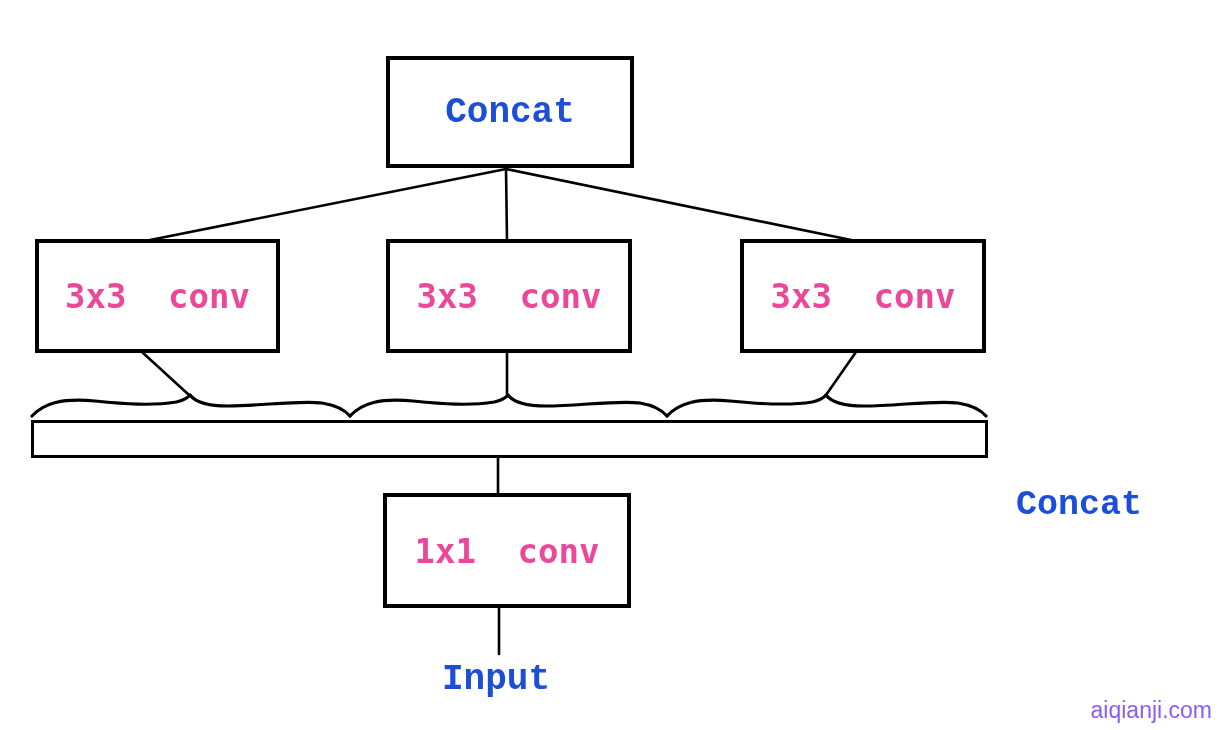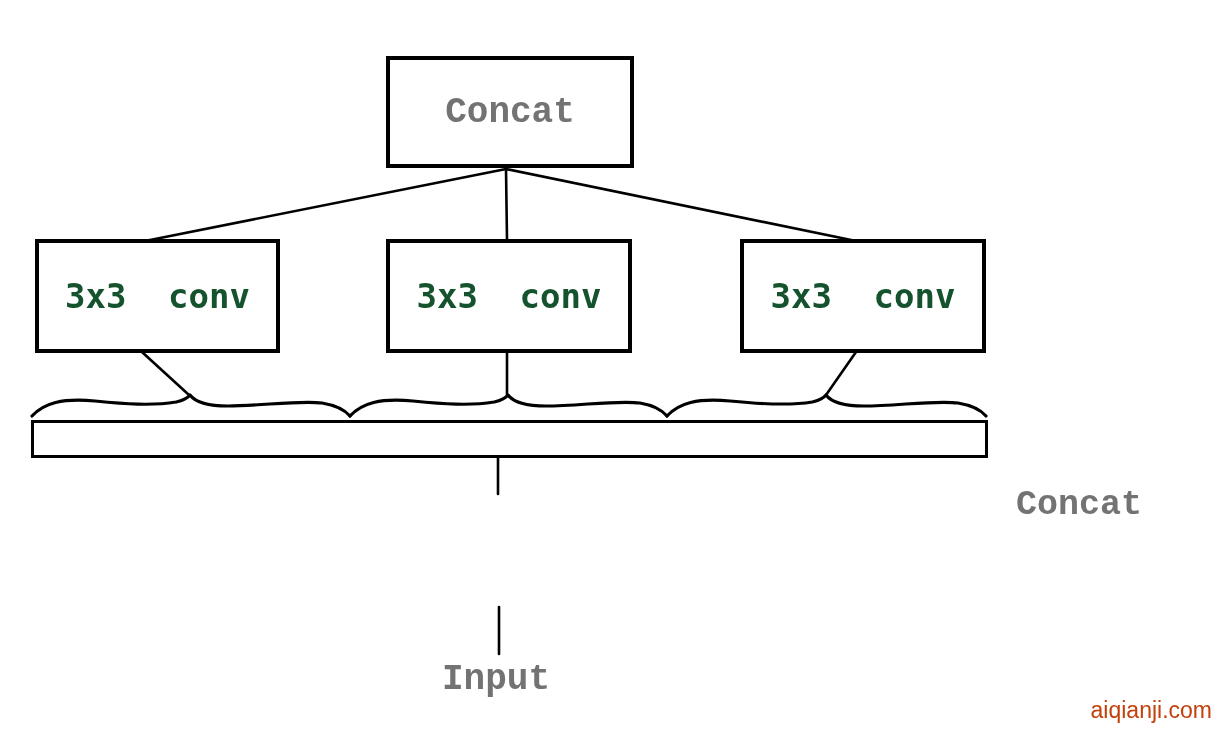--- a/index.html
+++ b/index.html
@@ -28,29 +28,29 @@
     border: 4px solid #000000;
     display: flex;
     align-items: center;
     justify-content: center;
     z-index: 1;
   }
   .courier-label {
     font-family: "Liberation Mono", monospace;
     font-weight: bold;
     font-size: 36px;
-    color: #737373;
+    color: #1d4ed8;
     white-space: pre;
   }
   .roundmono-label {
     font-family: "DejaVu Sans Mono", monospace;
     font-weight: bold;
     font-size: 34px;
     word-spacing: 0.62em;
-    color: #14532d;
+    color: #ec4899;
     white-space: pre;
   }
   #node-concat   { left: 386px; top: 56px;  width: 248px; height: 112px; }
   #node-conv-left   { left: 35px;  top: 239px; width: 245px; height: 114px; }
   #node-conv-middle { left: 386px; top: 239px; width: 246px; height: 114px; }
   #node-conv-right  { left: 740px; top: 239px; width: 246px; height: 114px; }
   #node-output-bar  { left: 31px;  top: 420px; width: 957px; height: 38px; border-width: 3px; }
   #node-conv-1x1    { left: 383px; top: 493px; width: 248px; height: 115px; }
 
   #input-label {
@@ -68,21 +68,21 @@
     z-index: 1;
     font-size: 35px;
     line-height: 43px;
   }
   #watermark {
     position: absolute;
     right: 9px;
     bottom: 6px;
     font-family: "Liberation Sans", sans-serif;
     font-size: 23px;
-    color: #c2410c;
+    color: #8b5cf6;
     text-shadow: 1px 1px 0 #ffffff;
     z-index: 2;
   }
 </style>
 </head>
 <body>
 
 <div id="canvas">
 
   <svg id="edge-layer" width="1221" height="730" viewBox="0 0 1221 730">
@@ -132,20 +132,23 @@
   <div class="node" id="node-conv-middle">
     <span class="roundmono-label">3x3 conv</span>
   </div>
 
   <div class="node" id="node-conv-right">
     <span class="roundmono-label">3x3 conv</span>
   </div>
 
   <div class="node" id="node-output-bar"></div>
 
+  <div class="node" id="node-conv-1x1">
+    <span class="roundmono-label">1x1 conv</span>
+  </div>
 
   <div id="output-channels-label" class="courier-label">
     <div>Concat</div>
   </div>
 
   <div id="input-label" class="courier-label">Input</div>
 
   <div id="watermark">aiqianji.com</div>
 
 </div>

